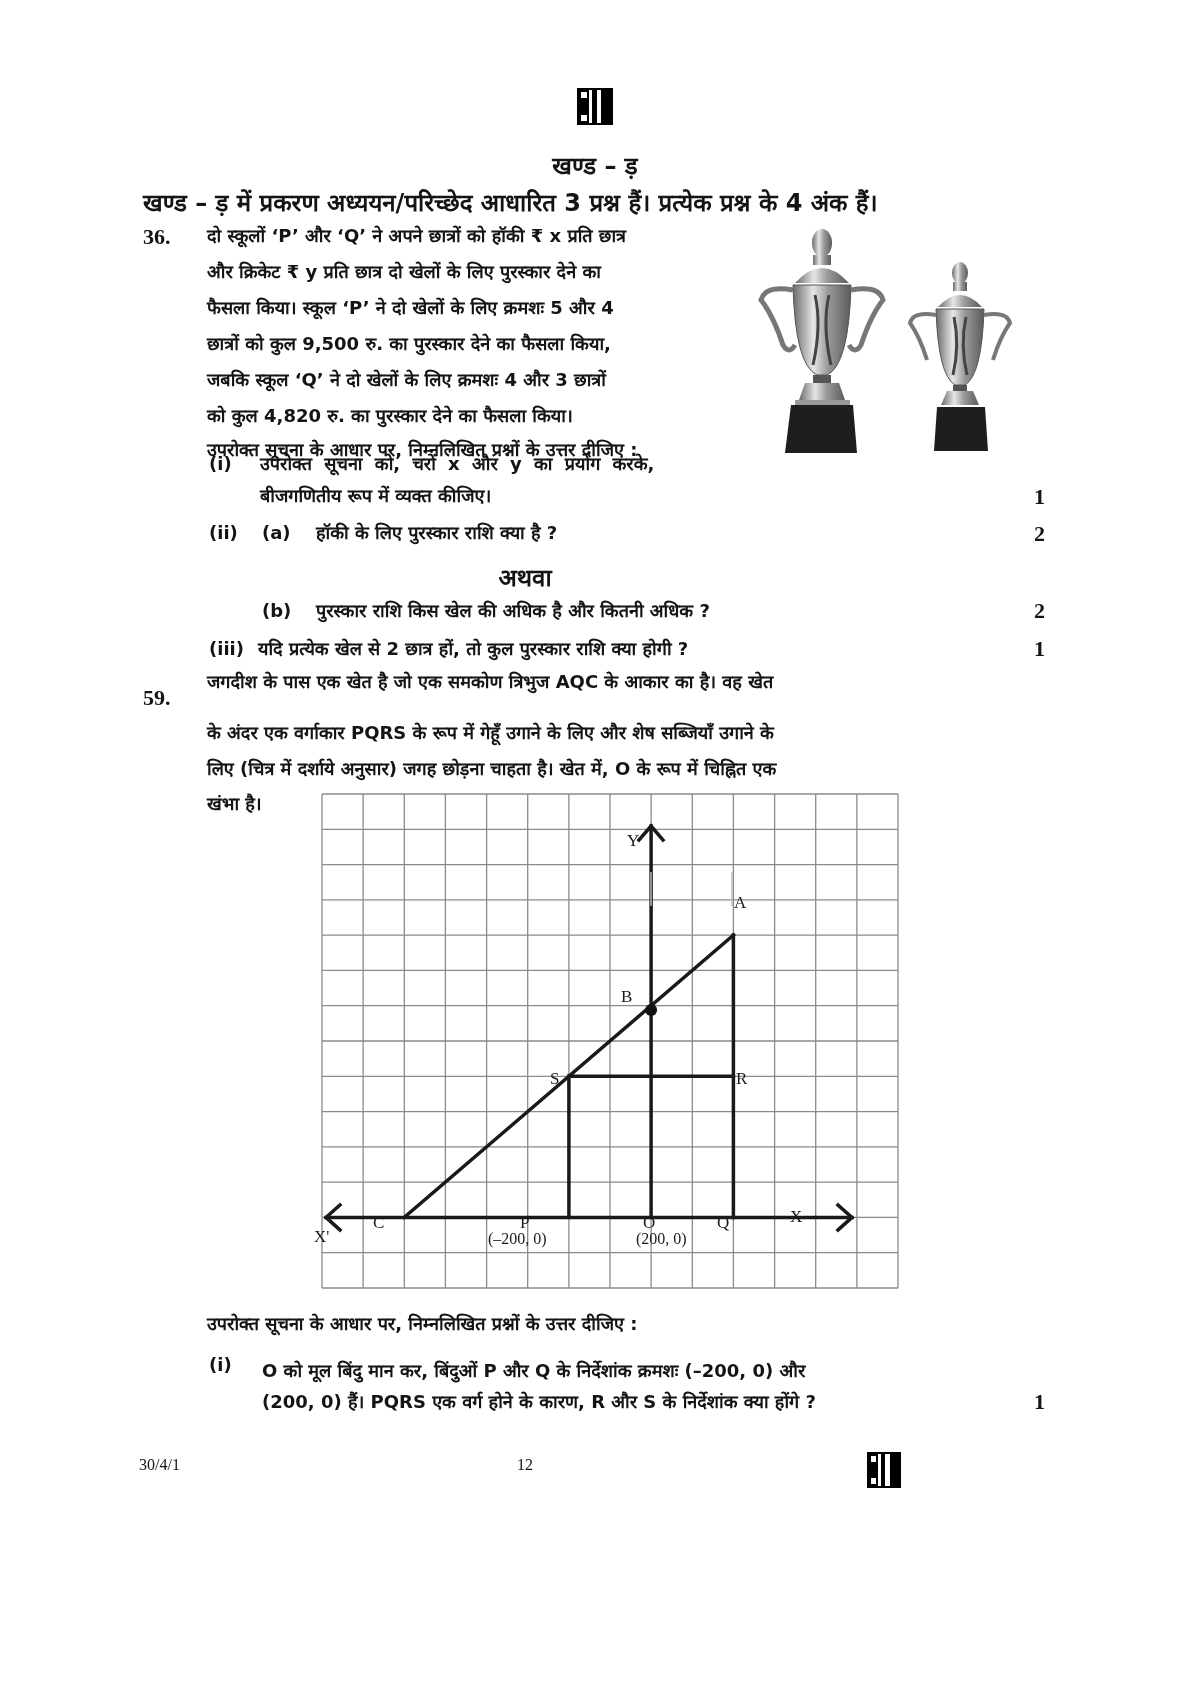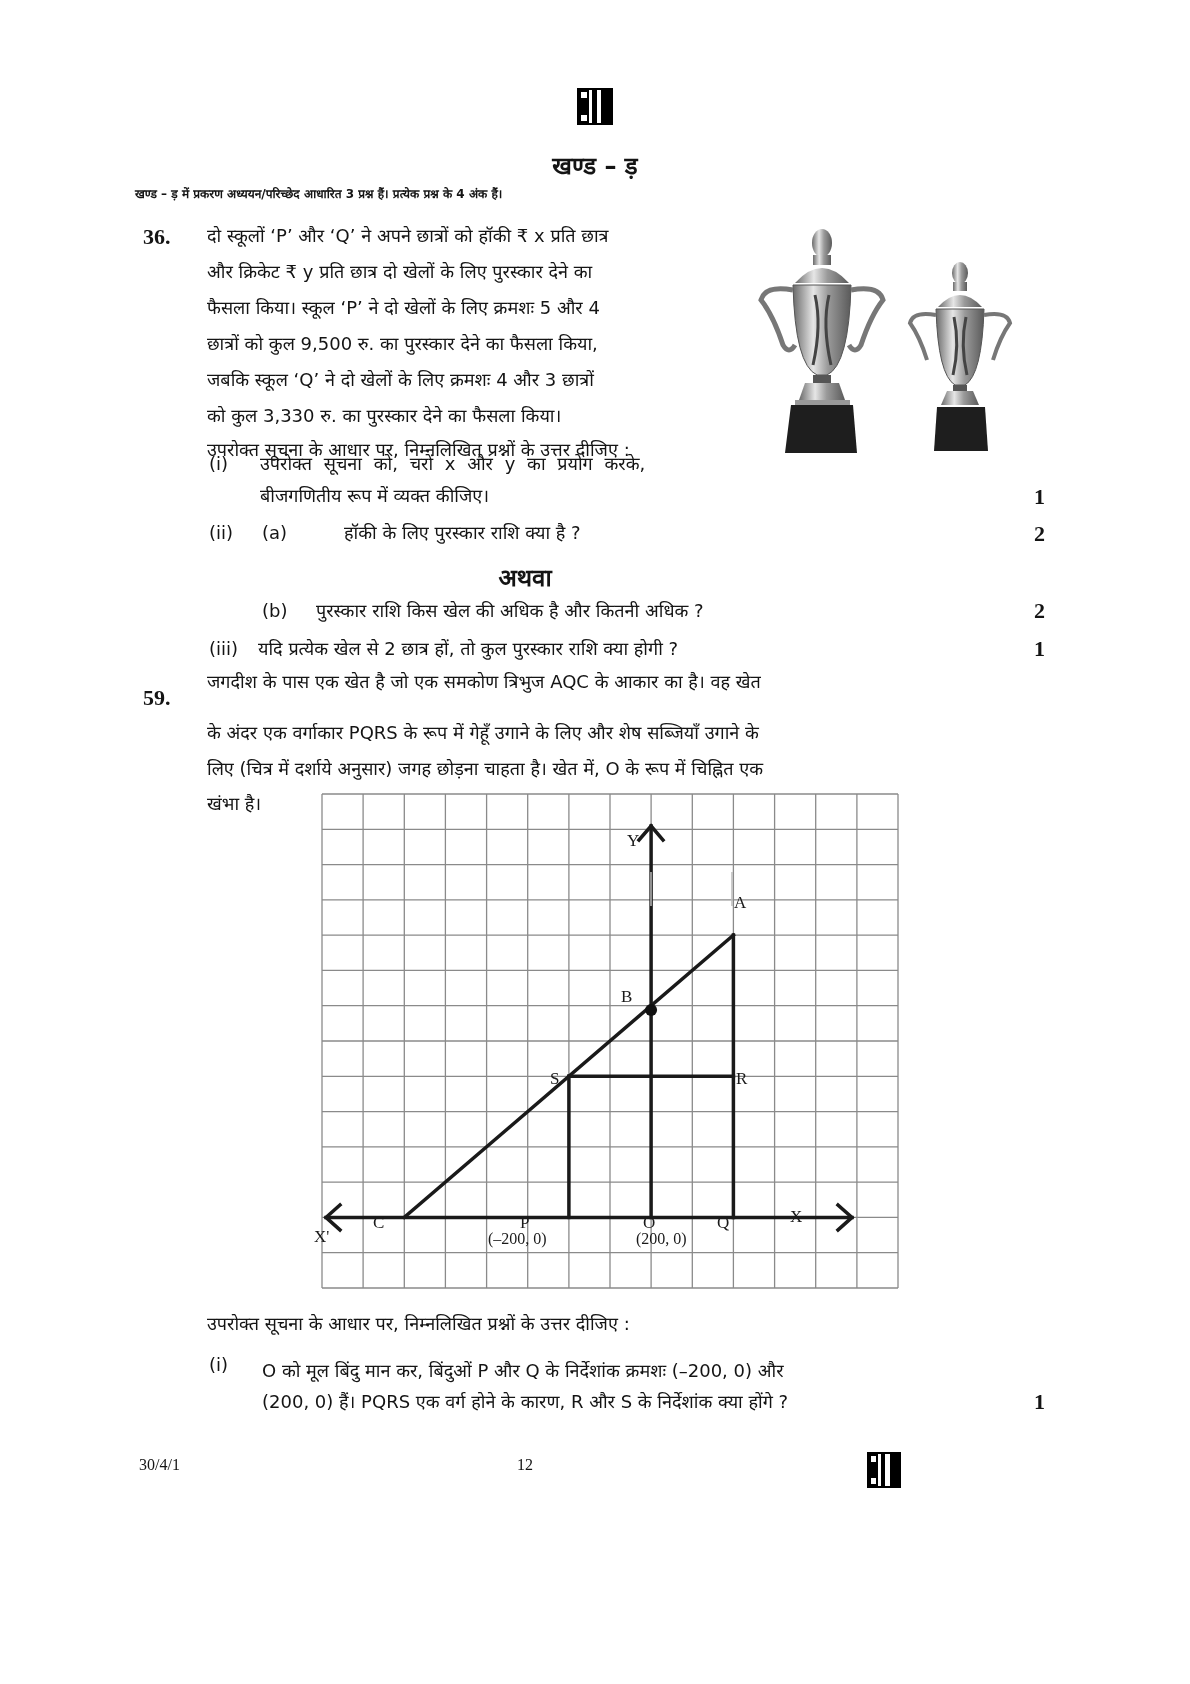--- a/index.html
+++ b/index.html
@@ -11,39 +11,39 @@
   .qr { position: absolute; background:
       linear-gradient(90deg, #000 0 30%, transparent 30% 40%, #000 40% 55%, transparent 55% 70%, #000 70% 100%);
     border: 2px solid #000; box-sizing: border-box; }
   .qr::before, .qr::after { content: ""; position: absolute; width: 30%; height: 30%; border: 2px solid #000; background: #fff; box-sizing: border-box; }
   .qr::before { left: 0; top: 0; }
   .qr::after { left: 0; bottom: 0; }
   .txt { font-size: 19px; line-height: 36px; white-space: nowrap; }
   .hd { font-family: "DejaVu Sans", "Liberation Sans", sans-serif; font-weight: bold; font-size: 24px; }
   .qno { font-family: "Liberation Serif", serif; font-weight: bold; font-size: 22px; }
   .mark { position: absolute; left: 1034px; font-family: "Liberation Serif", serif; font-weight: bold; font-size: 22px; }
-  .line { font-family: "DejaVu Sans", "Liberation Sans", sans-serif; font-size: 18px; }
+  .line { font-family: "DejaVu Sans", "Liberation Sans", sans-serif; font-size: 18px; font-weight: bold; }
   .footer { font-family: Liberation Serif, serif; font-size: 16px; }
   svg text { font-family: "Liberation Serif", serif; }
 </style>
 </head>
 <body>
 
 <div class="qr" style="left:577px;top:88px;width:36px;height:37px;"></div>
 
 <div class="abs hd" style="left:0;width:1190px;text-align:center;top:148px;">खण्ड – ड़</div>
-<div class="abs hd" style="left:135px;top:185px;font-size:12px;">खण्ड – ड़ में प्रकरण अध्ययन/परिच्छेद आधारित 3 प्रश्न हैं। प्रत्येक प्रश्न के 4 अंक हैं।</div>
+<div class="abs hd" style="left:143px;top:185px;font-size:24px;">खण्ड – ड़ में प्रकरण अध्ययन/परिच्छेद आधारित 3 प्रश्न हैं। प्रत्येक प्रश्न के 4 अंक हैं।</div>
 
 <div class="abs qno" style="left:143px;top:224px;">36.</div>
 <div class="abs line txt" style="left:207px;top:218px;">दो स्कूलों ‘P’ और ‘Q’ ने अपने छात्रों को हॉकी ₹ x प्रति छात्र</div>
 <div class="abs line txt" style="left:207px;top:254px;">और क्रिकेट ₹ y प्रति छात्र दो खेलों के लिए पुरस्कार देने का</div>
 <div class="abs line txt" style="left:207px;top:290px;">फैसला किया। स्कूल ‘P’ ने दो खेलों के लिए क्रमशः 5 और 4</div>
 <div class="abs line txt" style="left:207px;top:326px;">छात्रों को कुल 9,500 रु. का पुरस्कार देने का फैसला किया,</div>
 <div class="abs line txt" style="left:207px;top:362px;">जबकि स्कूल ‘Q’ ने दो खेलों के लिए क्रमशः 4 और 3 छात्रों</div>
-<div class="abs line txt" style="left:207px;top:398px;">को कुल 3,330 रु. का पुरस्कार देने का फैसला किया।</div>
+<div class="abs line txt" style="left:207px;top:398px;">को कुल 4,820 रु. का पुरस्कार देने का फैसला किया।</div>
 <div class="abs line txt" style="left:207px;top:432px;">उपरोक्त सूचना के आधार पर, निम्नलिखित प्रश्नों के उत्तर दीजिए :</div>
 
 <svg class="abs" style="left:755px;top:225px;" width="270" height="232">
   <defs>
     <linearGradient id="silver" x1="0" x2="1">
       <stop offset="0" stop-color="#6a6a6a"></stop>
         <stop offset="0.35" stop-color="#e6e6e6"></stop>
       <stop offset="0.6" stop-color="#9a9a9a"></stop>
         <stop offset="1" stop-color="#5a5a5a"></stop>
     </linearGradient>
@@ -77,21 +77,21 @@
   </g>
 </svg>
 
 <div class="abs line txt" style="left:209px;top:446px;">(i)</div>
 <div class="abs line txt" style="left:260px;top:446px;word-spacing:6px;">उपरोक्त सूचना को, चरों x और y का प्रयोग करके,</div>
 <div class="abs line txt" style="left:260px;top:478px;">बीजगणितीय रूप में व्यक्त कीजिए।</div>
 <div class="mark" style="top:484px;">1</div>
 
 <div class="abs line txt" style="left:209px;top:515px;">(ii)</div>
 <div class="abs line txt" style="left:262px;top:515px;">(a)</div>
-<div class="abs line txt" style="left:316px;top:515px;margin-left:28px;">हॉकी के लिए पुरस्कार राशि क्या है ?</div>
+<div class="abs line txt" style="left:316px;top:515px;">हॉकी के लिए पुरस्कार राशि क्या है ?</div>
 <div class="mark" style="top:521px;">2</div>
 
 <div class="abs hd" style="left:0;width:1050px;text-align:center;top:560px;">अथवा</div>
 
 <div class="abs line txt" style="left:262px;top:593px;">(b)</div>
 <div class="abs line txt" style="left:316px;top:593px;">पुरस्कार राशि किस खेल की अधिक है और कितनी अधिक ?</div>
 <div class="mark" style="top:598px;">2</div>
 
 <div class="abs line txt" style="left:209px;top:631px;text-align:center;">(iii)</div>
 <div class="abs line txt" style="left:258px;top:631px;">यदि प्रत्येक खेल से 2 छात्र हों, तो कुल पुरस्कार राशि क्या होगी ?</div>

